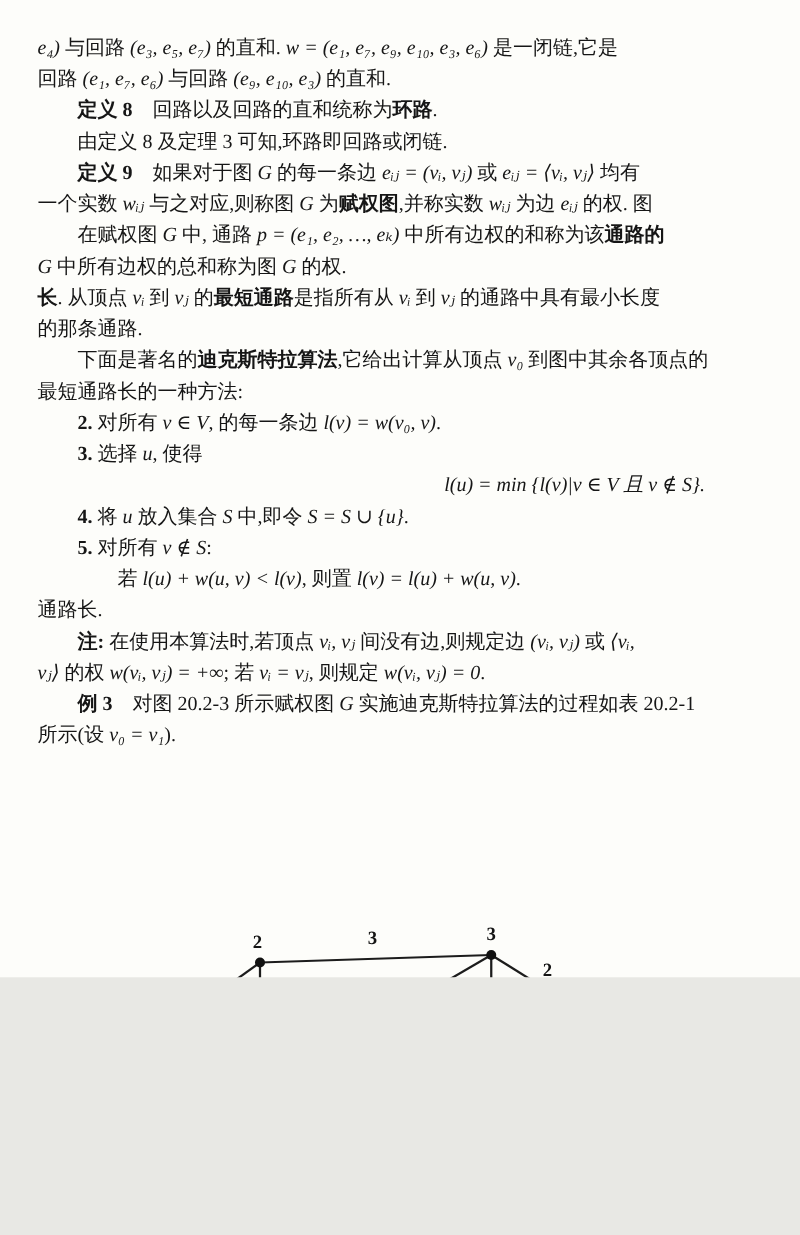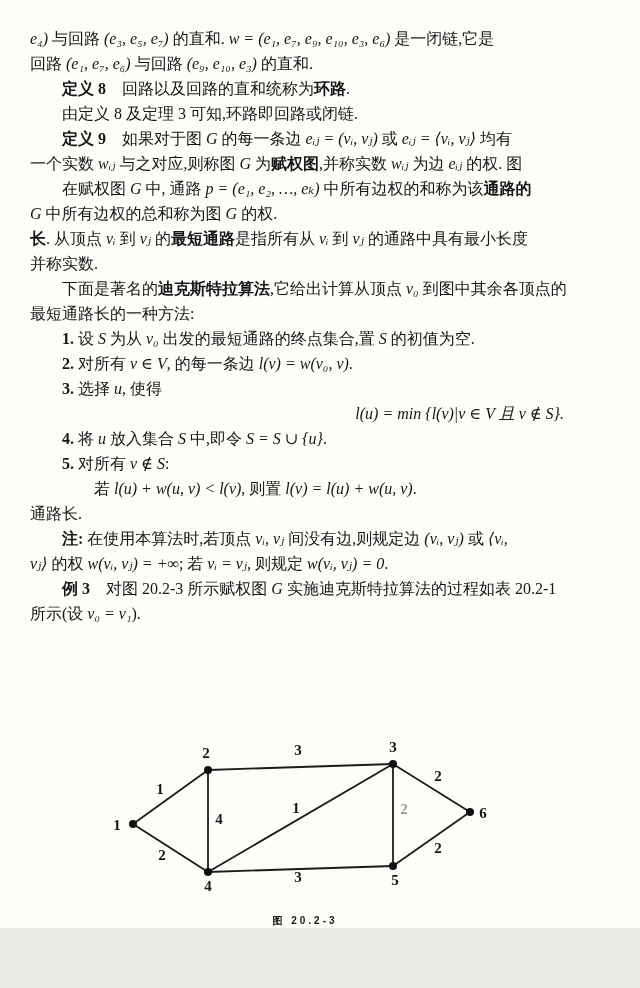--- a/index.html
+++ b/index.html
@@ -1,19 +1,19 @@
 <!DOCTYPE html>
 <html><head>
 <meta charset="utf-8">
 <style>
   html, body { margin: 0; padding: 0; background: #e8e8e4; }
   .page {
     position: relative;
     width: 640px;
-    height: 928px;
+    height: 782px;
     margin: 0 auto;
     background: #fdfdfa;
     overflow: hidden;
     color: #161616;
     font-family: "Liberation Serif", "DejaVu Serif", serif;
   }
   #doc-lines {
     position: absolute;
     left: 30px;
     top: 26px;
@@ -85,24 +85,23 @@
   <div id="doc-lines">
       <div class="line plain"><span class="m">e₄)</span><span> 与回路 </span><span class="m">(e₃, e₅, e₇)</span><span> 的直和. </span><span class="m">w = (e₁, e₇, e₉, e₁₀, e₃, e₆)</span><span> 是一闭链,它是</span></div>
       <div class="line plain"><span>回路 </span><span class="m">(e₁, e₇, e₆)</span><span> 与回路 </span><span class="m">(e₉, e₁₀, e₃)</span><span> 的直和.</span></div>
       <div class="line indent"><span class="b">定义 8</span><span>　回路以及回路的直和统称为</span><span class="b">环路</span><span>.</span></div>
       <div class="line indent"><span>由定义 8 及定理 3 可知,环路即回路或闭链.</span></div>
       <div class="line indent"><span class="b">定义 9</span><span>　如果对于图 </span><span class="m">G</span><span> 的每一条边 </span><span class="m">eᵢⱼ = (vᵢ, vⱼ)</span><span> 或 </span><span class="m">eᵢⱼ = ⟨vᵢ, vⱼ⟩</span><span> 均有</span></div>
       <div class="line plain"><span>一个实数 </span><span class="m">wᵢⱼ</span><span> 与之对应,则称图 </span><span class="m">G</span><span> 为</span><span class="b">赋权图</span><span>,并称实数 </span><span class="m">wᵢⱼ</span><span> 为边 </span><span class="m">eᵢⱼ</span><span> 的权.  图</span></div>
       <div class="line indent"><span>在赋权图 </span><span class="m">G</span><span> 中, 通路 </span><span class="m">p = (e₁, e₂, …, eₖ)</span><span> 中所有边权的和称为该</span><span class="b">通路的</span></div>
       <div class="line plain"><span class="m">G</span><span> 中所有边权的总和称为图 </span><span class="m">G</span><span> 的权.</span></div>
       <div class="line plain"><span class="b">长</span><span>. 从顶点 </span><span class="m">vᵢ</span><span> 到 </span><span class="m">vⱼ</span><span> 的</span><span class="b">最短通路</span><span>是指所有从 </span><span class="m">vᵢ</span><span> 到 </span><span class="m">vⱼ</span><span> 的通路中具有最小长度</span></div>
-      <div class="line plain"><span>并称实数.</span></div>
+      <div class="line plain"><span>的那条通路.</span></div>
       <div class="line indent"><span>下面是著名的</span><span class="b">迪克斯特拉算法</span><span>,它给出计算从顶点 </span><span class="m">v₀</span><span> 到图中其余各顶点的</span></div>
       <div class="line plain"><span>最短通路长的一种方法:</span></div>
-      <div class="line indent"><span class="b">1.</span><span> 设 </span><span class="m">S</span><span> 为从 </span><span class="m">v₀</span><span> 出发的最短通路的终点集合,置 </span><span class="m">S</span><span> 的初值为空.</span></div>
       <div class="line indent"><span class="b">2.</span><span> 对所有 </span><span class="m">v ∈ V</span><span>, 的每一条边 </span><span class="m">l(v) = w(v₀, v)</span><span>.</span></div>
       <div class="line indent"><span class="b">3.</span><span> 选择 </span><span class="m">u</span><span>, 使得</span></div>
       <div class="line center"><span class="m">l(u) = min {l(v)|v ∈ V 且 v ∉ S}.</span></div>
       <div class="line indent"><span class="b">4.</span><span> 将 </span><span class="m">u</span><span> 放入集合 </span><span class="m">S</span><span> 中,即令 </span><span class="m">S = S ∪ {u}</span><span>.</span></div>
       <div class="line indent"><span class="b">5.</span><span> 对所有 </span><span class="m">v ∉ S</span><span>:</span></div>
       <div class="line indent2"><span>若 </span><span class="m">l(u) + w(u, v) &lt; l(v)</span><span>, 则置 </span><span class="m">l(v) = l(u) + w(u, v)</span><span>.</span></div>
       <div class="line plain"><span>通路长.</span></div>
       <div class="line indent"><span class="b">注:</span><span> 在使用本算法时,若顶点 </span><span class="m">vᵢ, vⱼ</span><span> 间没有边,则规定边 </span><span class="m">(vᵢ, vⱼ)</span><span> 或 </span><span class="m">⟨vᵢ,</span></div>
       <div class="line plain"><span class="m">vⱼ⟩</span><span> 的权 </span><span class="m">w(vᵢ, vⱼ) = +∞</span><span>; 若 </span><span class="m">vᵢ = vⱼ</span><span>, 则规定 </span><span class="m">w(vᵢ, vⱼ) = 0</span><span>.</span></div>
       <div class="line indent"><span class="b">例 3</span><span>　对图 20.2-3 所示赋权图 </span><span class="m">G</span><span> 实施迪克斯特拉算法的过程如表 20.2-1</span></div>

